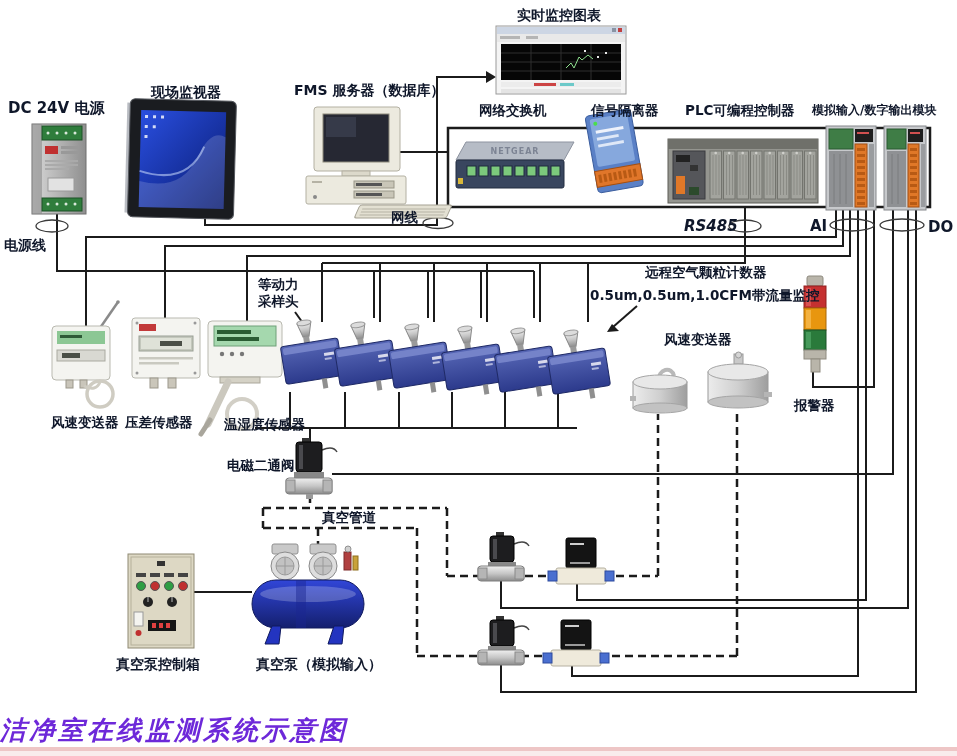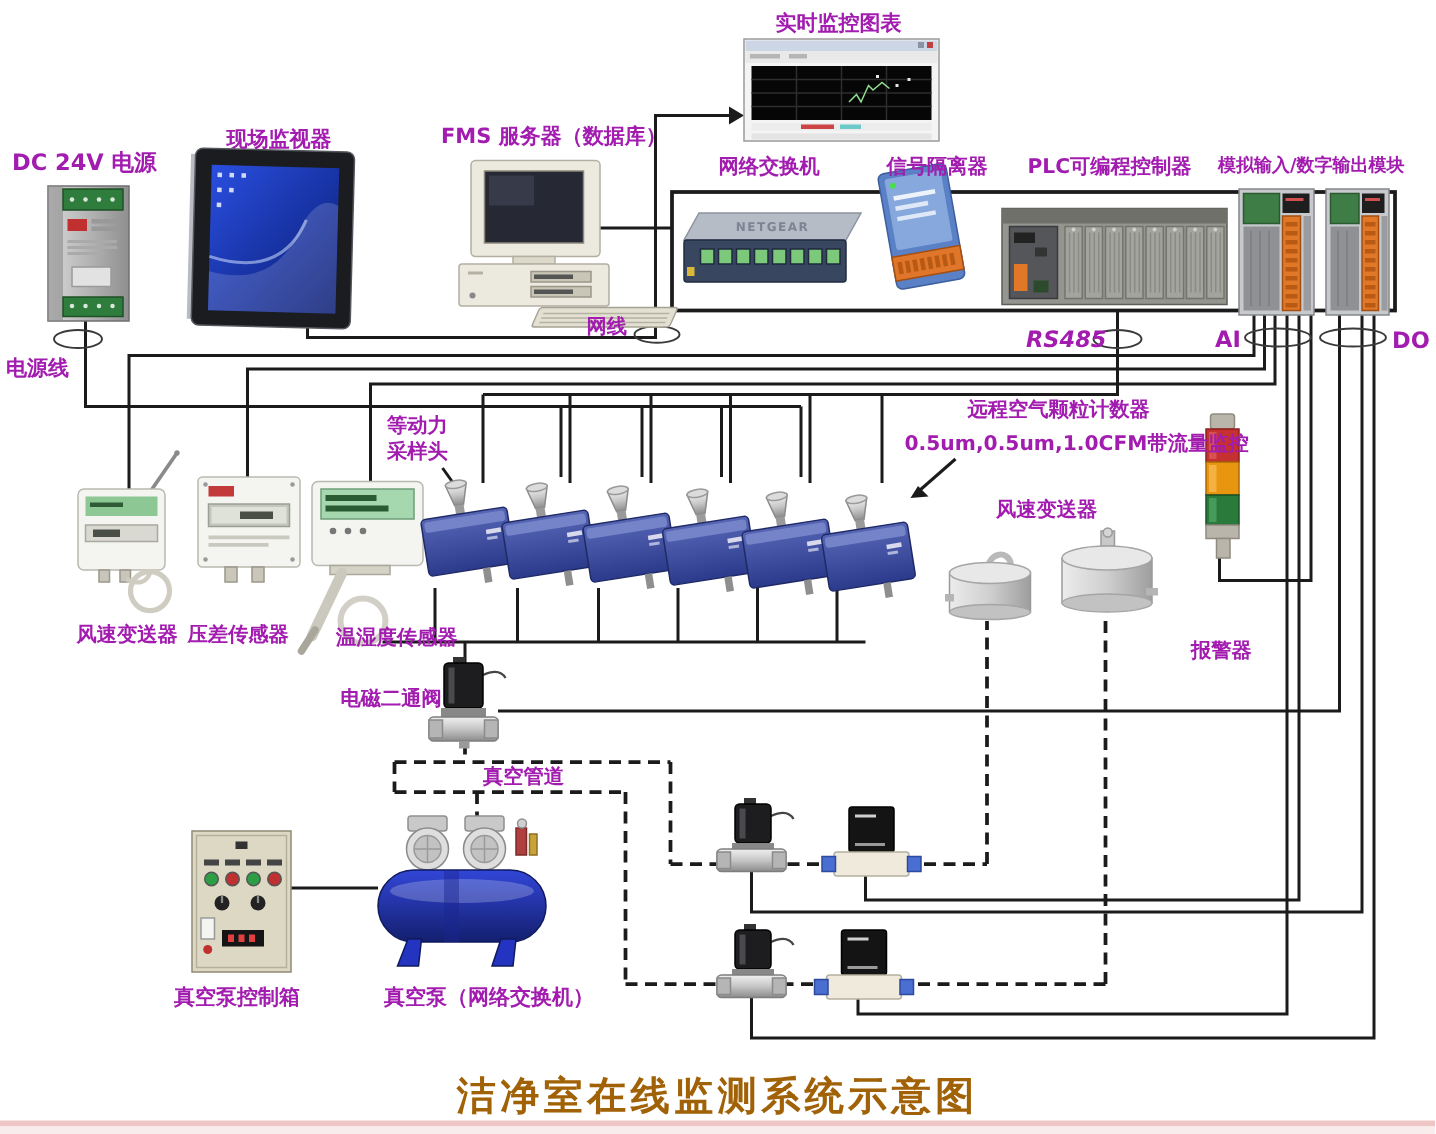--- a/index.html
+++ b/index.html
@@ -1,24 +1,24 @@
 <!DOCTYPE html>
 <html><head>
 <meta charset="utf-8">
 <style>
   html,body{margin:0;padding:0;background:#fff;}
   #stage{position:relative;width:957px;height:756px;background:#ffffff;overflow:hidden;
          font-family:"DejaVu Sans",sans-serif;}
   #gfx{position:absolute;left:0;top:0;}
-  .lbl{position:absolute;font-weight:700;font-size:13.5px;color:#a21caf;white-space:nowrap;
+  .lbl{position:absolute;font-weight:700;font-size:13.5px;color:#0f172a;white-space:nowrap;
        font-family:"DejaVu Sans",sans-serif;}
   .f14{font-size:14px;} .f15{font-size:15px;} .f12{font-size:12px;}
   .two-line{line-height:17px;}
-  #title{position:absolute;left:0;right:0;top:713px;text-align:center;
-         font-size:26px;font-weight:700;letter-spacing:3px;color:#a16207;}
+  #title{position:absolute;left:0;right:0;top:713px;
+         font-size:26px;font-weight:700;letter-spacing:3px;color:#6d28d9;font-style:italic;}
   .pink1{position:absolute;left:0;top:747px;width:957px;height:4px;background:#eec6c6;}
   .pink2{position:absolute;left:0;top:751px;width:957px;height:5px;background:#f9ecec;}
 </style>
 </head>
 <body>
 
 <div id="stage">
 
 <svg id="gfx" width="957" height="756" viewBox="0 0 957 756">
   <defs>
@@ -545,28 +545,28 @@
 <div class="lbl" style="left:391px;top:209px;">网线</div>
 <div class="lbl f14" style="left:4px;top:237px;">电源线</div>
 <div class="lbl f15" style="left:684px;top:217px;font-style:italic;">RS485</div>
 <div class="lbl f15" style="left:810px;top:217px;">AI</div>
 <div class="lbl f15" style="left:928px;top:218px;">DO</div>
 <div class="lbl two-line" style="left:258px;top:276px;">
   <span>等动力</span><br>
   <span>采样头</span>
 </div>
 <div class="lbl" style="left:645px;top:264px;">远程空气颗粒计数器</div>
-<div class="lbl" style="left:603px;top:287px;">0.5um,0.5um,1.0CFM带流量监控</div>
+<div class="lbl" style="left:590px;top:287px;">0.5um,0.5um,1.0CFM带流量监控</div>
 <div class="lbl" style="left:664px;top:331px;">风速变送器</div>
-<div class="lbl" style="left:794px;top:397px;margin-top:28px;">报警器</div>
+<div class="lbl" style="left:794px;top:397px;">报警器</div>
 <div class="lbl" style="left:51px;top:414px;">风速变送器</div>
 <div class="lbl" style="left:125px;top:414px;">压差传感器</div>
 <div class="lbl" style="left:224px;top:416px;">温湿度传感器</div>
 <div class="lbl" style="left:227px;top:457px;">电磁二通阀</div>
 <div class="lbl" style="left:285px;top:509px;margin-left:37px;">真空管道</div>
 <div class="lbl f14" style="left:116px;top:656px;">真空泵控制箱</div>
-<div class="lbl f14" style="left:256px;top:656px;">真空泵（网络交换机）</div>
+<div class="lbl f14" style="left:256px;top:656px;">真空泵（模拟输入）</div>
 
 <div id="title">洁净室在线监测系统示意图</div>
 <div class="pink1"></div>
 <div class="pink2"></div>
 
 </div>
 
 </body></html>

